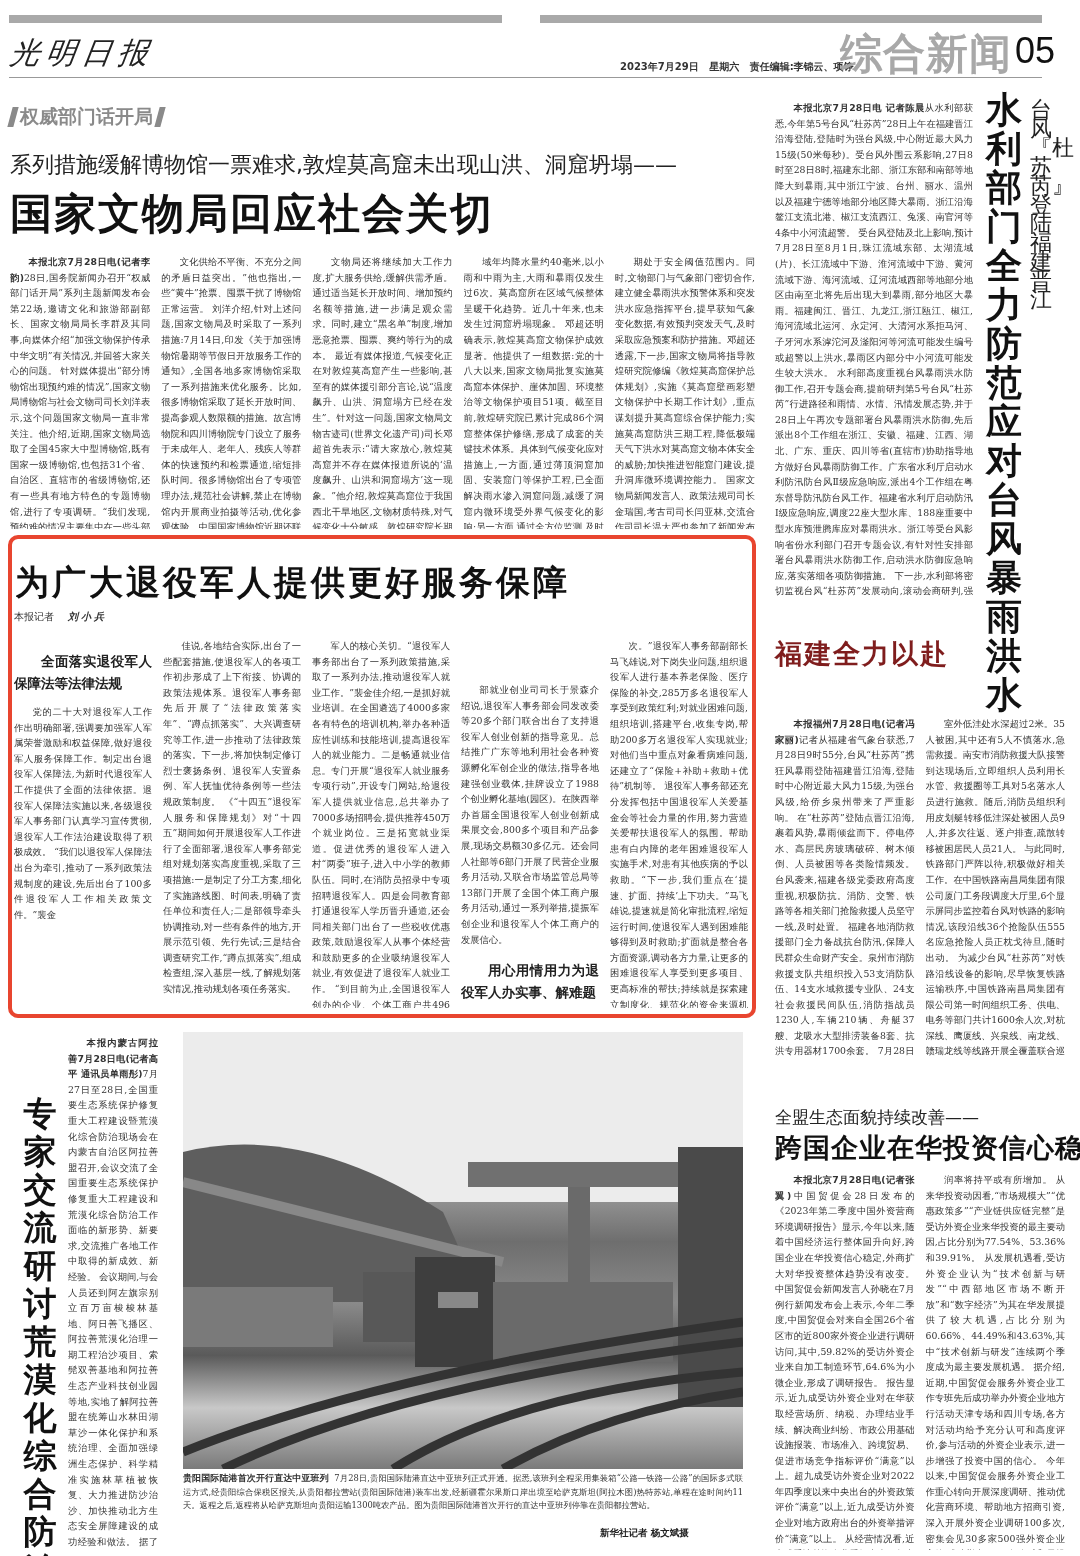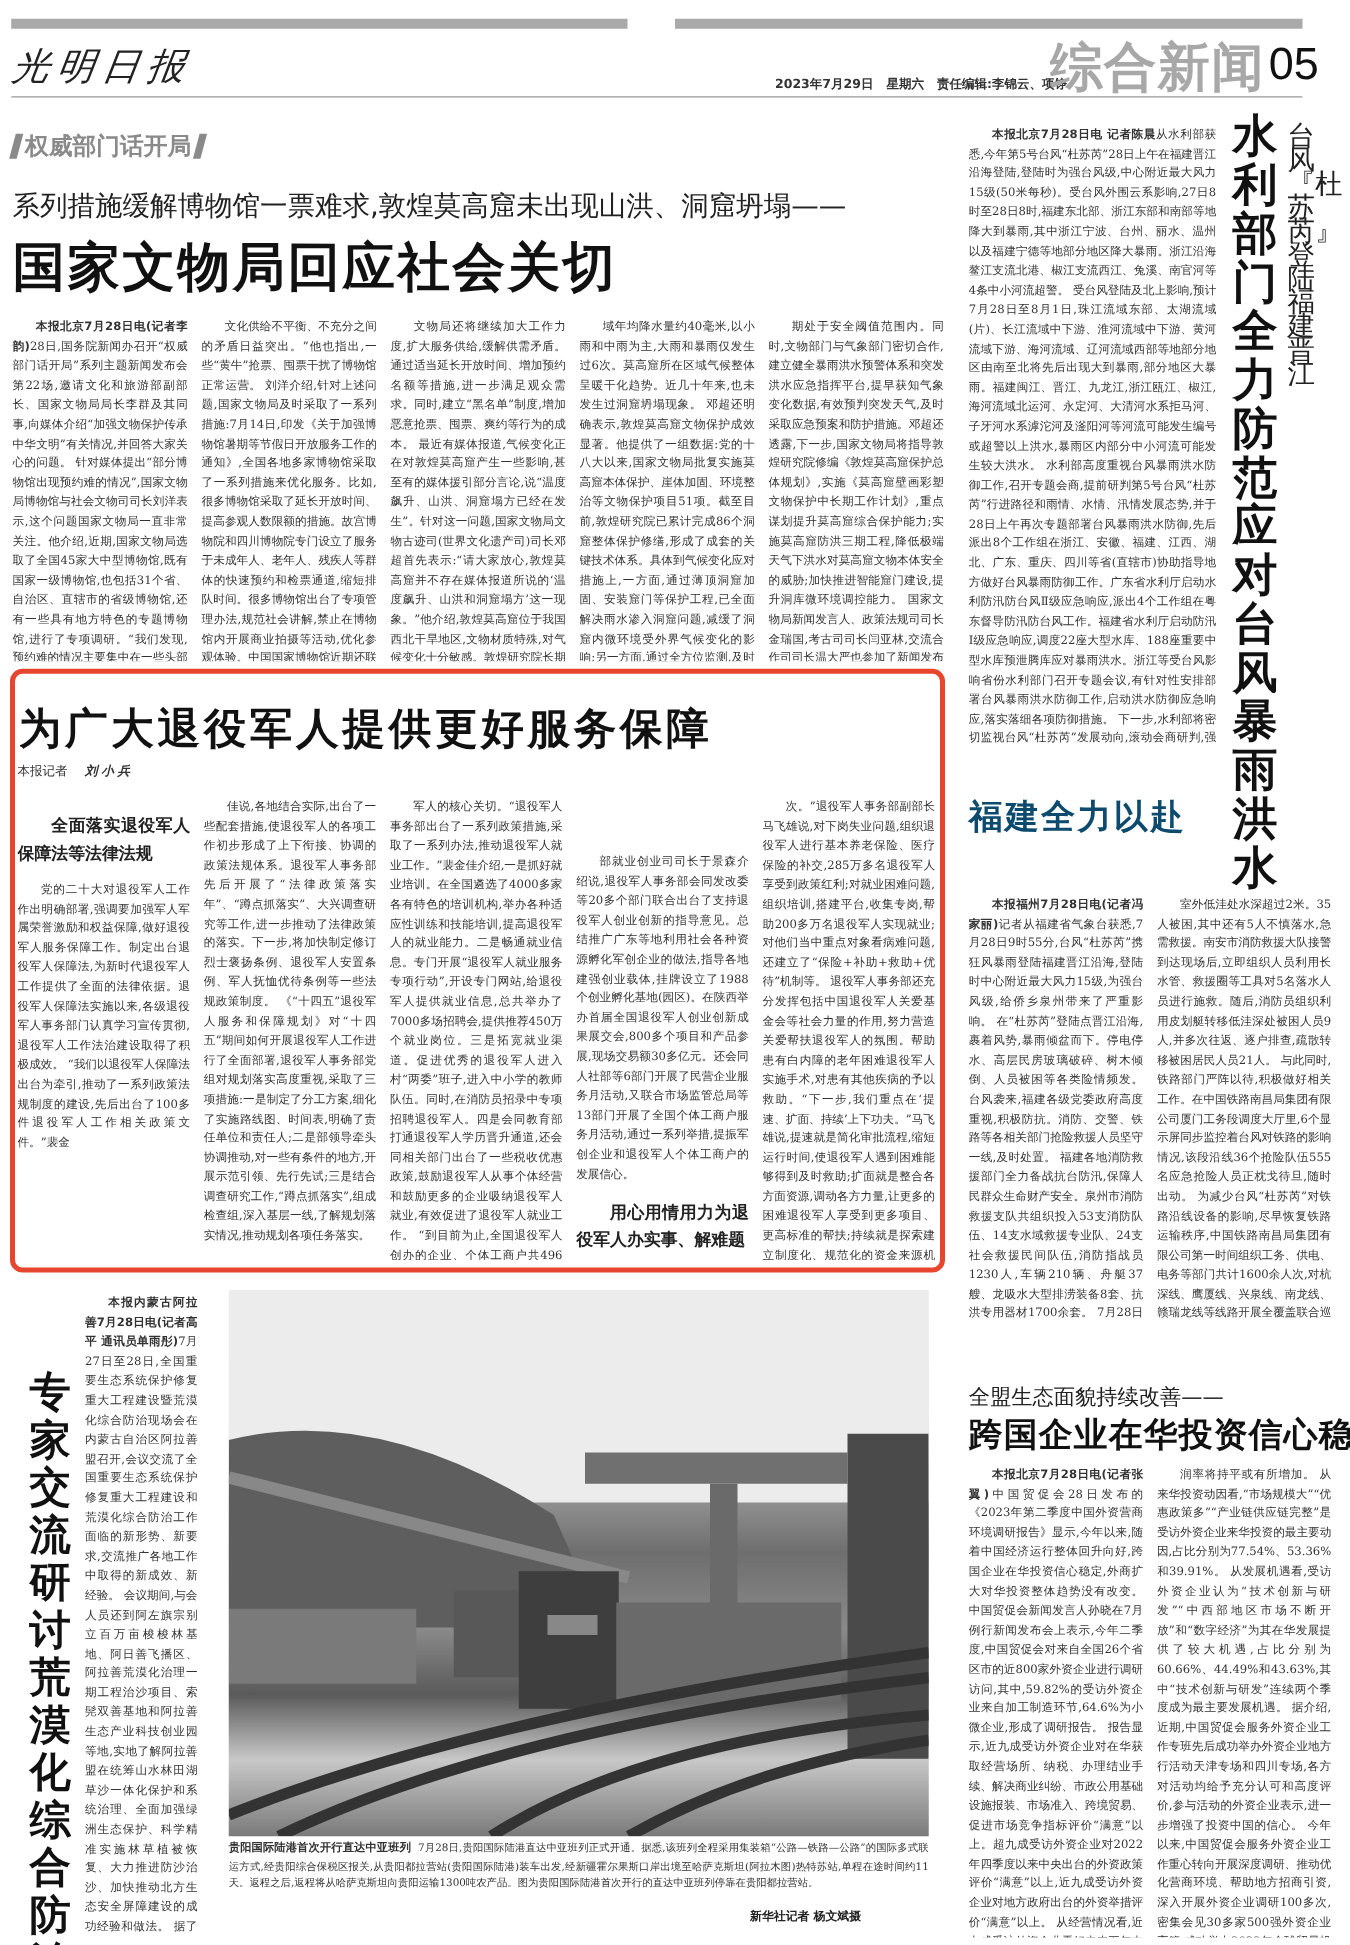--- a/index.html
+++ b/index.html
@@ -33,21 +33,21 @@
   .redbox { left:8px; top:535px; width:748px; height:483px; border:4px solid #e8452f; border-radius:10px; }
   .headline2 { left:15px; top:560px; font-family:"DejaVu Serif",serif; font-size:34px; font-weight:bold; color:#111; letter-spacing:3px; white-space:nowrap; }
   .byline { left:14px; top:610px; font-size:10px; color:#333; font-family:"DejaVu Sans",sans-serif; }
   .byline b { font-family:"DejaVu Serif",serif; font-style:italic; letter-spacing:3px; margin-left:14px; }
   .subsec { font-family:"DejaVu Sans",sans-serif; font-weight:bold; font-size:13.5px; line-height:22px; color:#222; margin:12px 0 10px 0; text-indent:2em; }
 
   
   .vhead-big { left:982px; top:90px; width:44px; font-family:"DejaVu Serif",serif; font-size:36px; font-weight:bold; line-height:39px; color:#111; text-align:center; }
   .vhead-small { left:1030px; top:100px; width:22px; font-family:"DejaVu Sans",sans-serif; font-size:22px; line-height:19px; color:#222; text-align:center; }
 
-  .fujian-head { left:775px; top:633px; font-family:"DejaVu Serif",serif; font-size:27px; font-weight:bold; line-height:41px; color:#0c4a6e; letter-spacing:2px; }
+  .fujian-head { left:775px; top:633px; font-family:"DejaVu Serif",serif; font-size:27px; font-weight:bold; line-height:41px; color:#7f1d1d; letter-spacing:2px; }
 
   .cpit-sub { left:775px; top:1106px; font-family:"DejaVu Sans",sans-serif; font-size:17px; color:#222; white-space:nowrap; }
   .cpit-head { left:775px; top:1130px; font-family:"DejaVu Serif",serif; font-size:27px; font-weight:bold; color:#111; letter-spacing:1px; white-space:nowrap; }
 
   
   .vhead-left { left:20px; top:1095px; width:40px; font-family:"DejaVu Serif",serif; font-size:33px; font-weight:bold; line-height:38px; color:#111; text-align:center; }
 
   
   .photo { left:183px; top:1032px; width:560px; height:437px; background:linear-gradient(180deg,#eeeeee 0%,#e6e6e6 24%,#9a9a9a 36%,#6e6e6e 48%,#8a8a8a 62%,#5a5a5a 74%,#c8c8c8 86%,#7a7a7a 100%); overflow:hidden; }
   .caption { left:183px; top:1472px; width:560px; font-size:8.3px; line-height:13.5px; color:#333; text-align:justify; }

